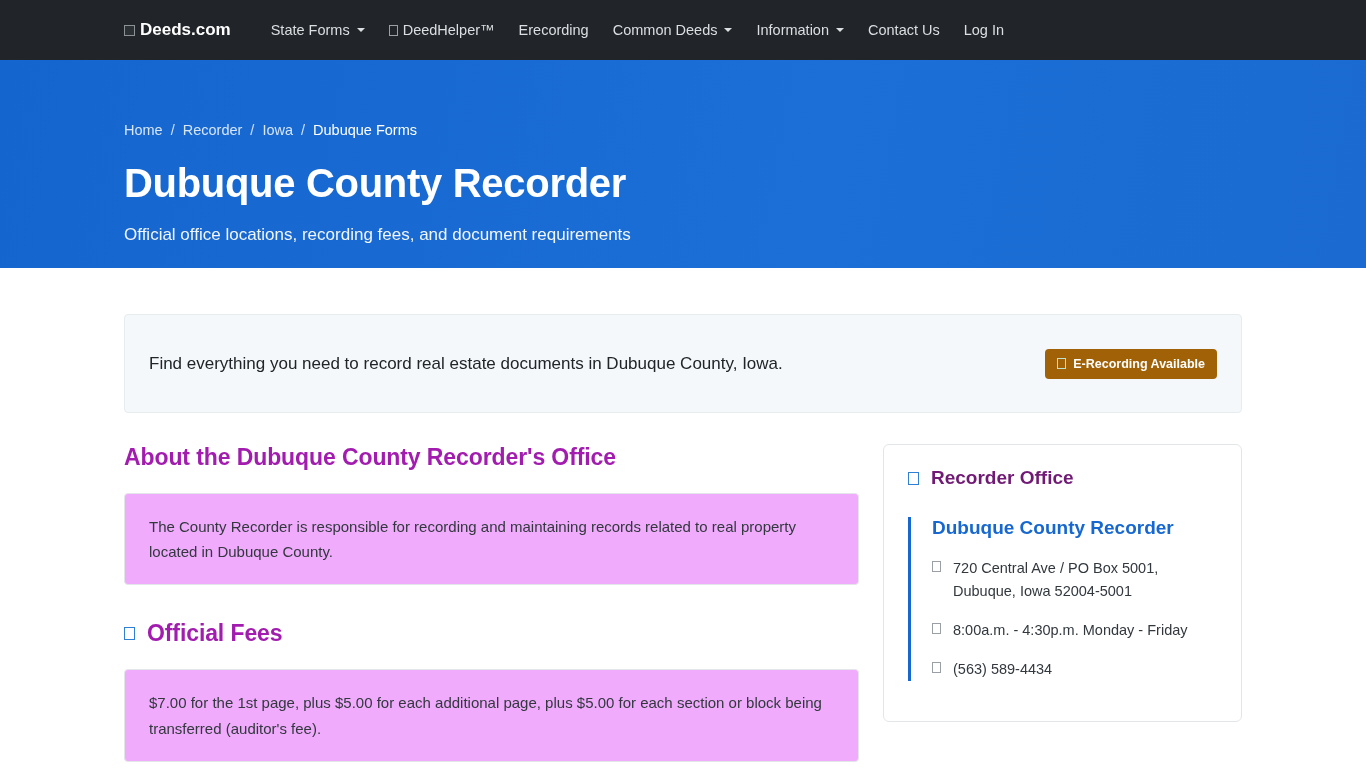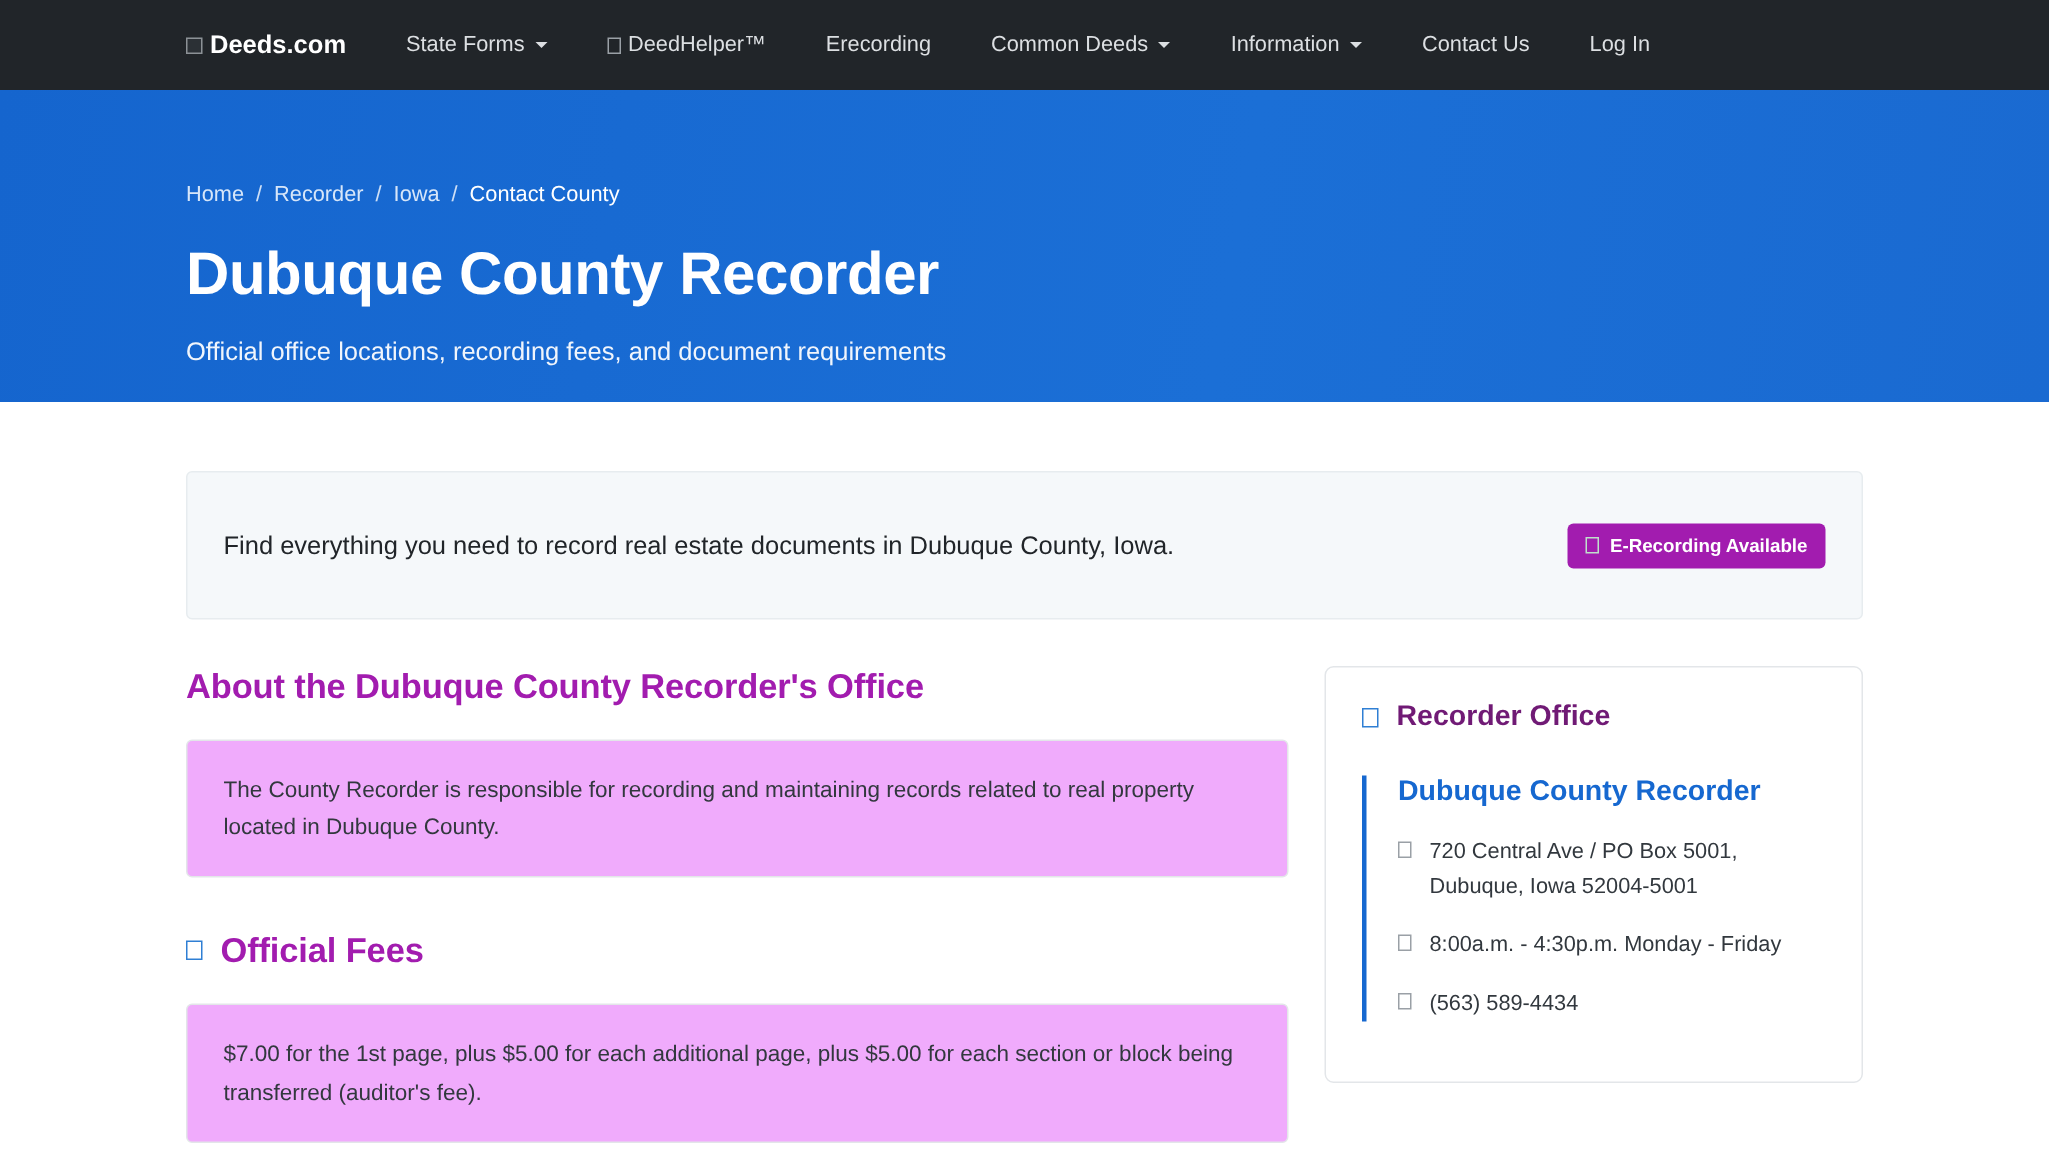--- a/index.html
+++ b/index.html
@@ -36,21 +36,21 @@
     width: 11px;
     height: 11px;
     border: 1px solid #8c9196;
     margin-right: 5px;
     position: relative;
     background: #2b3035;
   }
   .nav-links {
     display: flex;
     align-items: flex-end;
-    gap: 16px;
+    gap: 0;
   }
   .nav-item {
     color: #dcdfe2;
     font-size: 14.5px;
     padding: 6px 12px;
     white-space: nowrap;
     cursor: pointer;
     display: flex;
     align-items: center;
     gap: 5px;
@@ -124,21 +124,21 @@
     gap: 24px;
     min-height: 99px;
   }
   .notice-text {
     font-size: 17px;
     line-height: 1.72;
     color: #212529;
     max-width: 700px;
   }
   .badge-erecord {
-    background: #a21caf;
+    background: #a16207;
     color: #ffffff;
     font-size: 12.5px;
     font-weight: 700;
     border-radius: 4px;
     padding: 8px 12px;
     white-space: nowrap;
     display: flex;
     align-items: center;
     gap: 7px;
     cursor: pointer;
@@ -273,21 +273,21 @@
 </div>
 
 <div class="hero">
   <div class="breadcrumb">
     <a>Home</a>
     <span class="sep">/</span>
     <a>Recorder</a>
     <span class="sep">/</span>
     <a>Iowa</a>
     <span class="sep">/</span>
-    <span class="current">Contact County</span>
+    <span class="current">Dubuque Forms</span>
   </div>
   <h1>Dubuque County Recorder</h1>
   <div class="subtitle">Official office locations, recording fees, and document requirements</div>
 </div>
 
 <div class="content">
 
   <div class="notice">
     <div class="notice-text">Find everything you need to record real estate documents in Dubuque County, Iowa.</div>
     <div class="badge-erecord">

